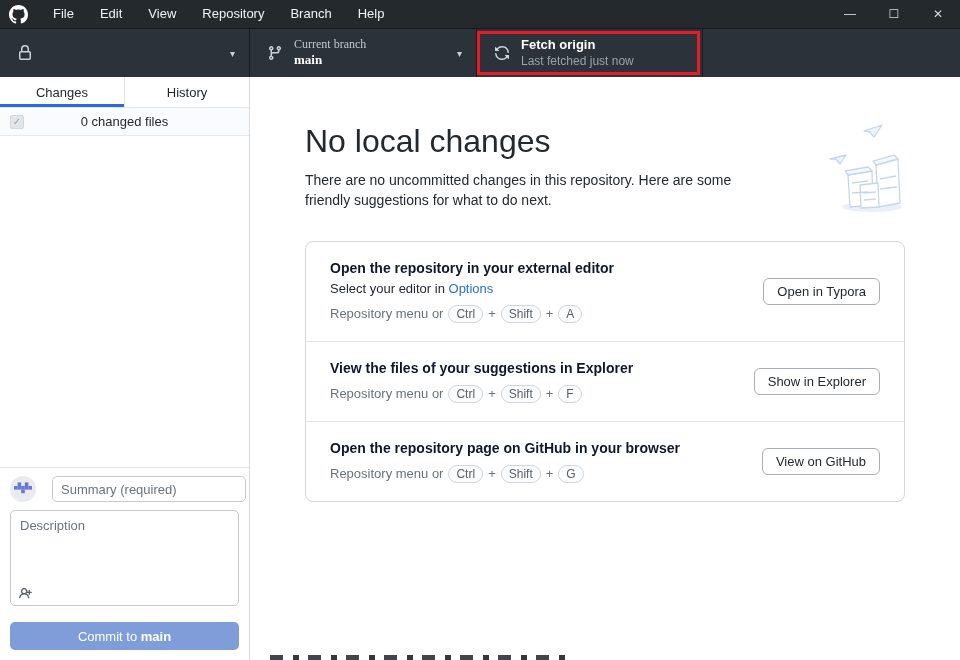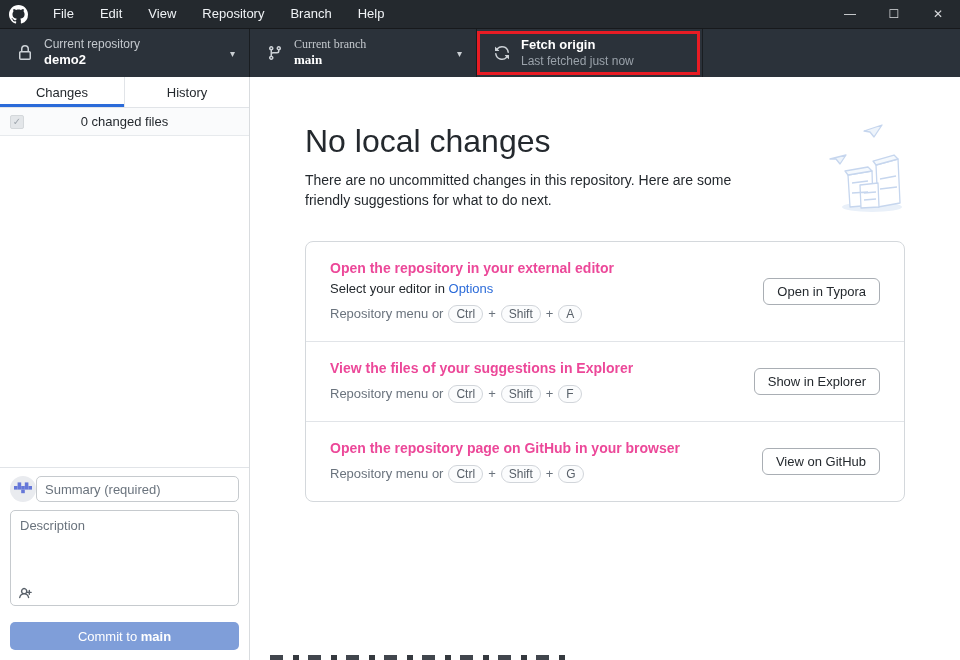--- a/index.html
+++ b/index.html
@@ -36,39 +36,39 @@
   .sidebar { flex:0 0 250px; width:250px; border-right:1px solid #d9dcdf; display:flex; flex-direction:column; background:#fff; }
   .tabs { display:flex; flex:0 0 31px; height:31px; border-bottom:1px solid #e1e4e8; }
   .tab { flex:1; display:flex; align-items:center; justify-content:center; font-size:13px; color:#24292e; cursor:default; }
   .tab.active { box-shadow:inset 0 -3px 0 #2b6bd9; }
   .tab + .tab { border-left:1px solid #e1e4e8; }
   .files-row { flex:0 0 28px; height:28px; background:#fafbfc; border-bottom:1px solid #e7eaed; display:flex; align-items:center; position:relative; font-size:13px; color:#24292e; }
   .checkbox { width:14px; height:14px; background:#e3e6e9; border:1px solid #d4d8db; border-radius:2px; margin-left:10px; color:#9ea6ad; font-size:10px; line-height:12px; text-align:center; }
   .files-label { position:absolute; left:0; right:0; text-align:center; }
   .sidebar-spacer { flex:1; }
   .commit-form { border-top:1px solid #e1e4e8; padding:8px 10px 10px; display:flex; flex-direction:column; }
-  .summary-row { display:flex; align-items:center; gap:0; }
+  .summary-row { display:flex; align-items:center; gap:16px; }
   .avatar { width:26px; height:26px; border-radius:50%; background:#e9ebef; flex:0 0 26px; display:flex; align-items:center; justify-content:center; overflow:hidden; }
   .summary-input { flex:1; height:26px; border:1px solid #c6cace; border-radius:5px; padding:0 8px; font-size:13px; font-family:inherit; color:#24292e; outline:none; }
   .summary-input::placeholder, .desc::placeholder { color:#6a737d; opacity:1; }
   .desc-wrap { position:relative; margin-top:8px; }
   .desc { width:100%; height:96px; border:1px solid #c6cace; border-radius:5px; padding:7px 9px; font-size:13px; font-family:inherit; resize:none; outline:none; color:#24292e; }
   .person-add { position:absolute; left:9px; bottom:9px; color:#586069; display:flex; }
   .commit-btn { margin-top:12px; height:28px; border:none; border-radius:5px; background:#7f9ed9; color:#fff; font-size:13px; font-family:inherit; }
   .commit-btn b { font-weight:bold; }
 
   
   .main { flex:1; position:relative; padding:0 55px; overflow:hidden; background:#fff; }
   .page-title { margin-top:46px; font-size:32px; font-weight:300; color:#24292e; }
   .page-subtitle { margin-top:10px; font-size:14px; color:#24292e; max-width:470px; line-height:1.45; }
   .illustration { position:absolute; top:46px; right:50px; }
   .card { margin-top:30px; border:1px solid #d4d8dc; border-radius:8px; background:#fff; }
   .suggestion { display:flex; align-items:center; justify-content:space-between; padding:18px 24px; }
   .suggestion + .suggestion { border-top:1px solid #e1e4e8; }
-  .sg-title { font-size:14px; font-weight:bold; color:#ec4899; }
+  .sg-title { font-size:14px; font-weight:bold; color:#0f172a; }
   .sg-line { font-size:13px; color:#24292e; margin-top:5px; }
   .sg-link { color:#2b6bd9; cursor:pointer; }
   .sg-shortcut { font-size:13px; color:#6a737d; margin-top:9px; display:flex; align-items:center; gap:5px; }
   kbd { border:1px solid #d1d5da; border-radius:9px; background:#fbfcfd; padding:0 7px; font-size:12px; color:#586069; font-family:inherit; height:18px; line-height:17px; display:inline-block; }
   .sg-btn { border:1px solid #a9aeb4; background:#fff; border-radius:6px; padding:5px 13px; font-size:13px; color:#24292e; white-space:nowrap; font-family:inherit; }
 
   
   .bottom-artifact { position:absolute; left:270px; bottom:0; width:295px; height:5px;
     background:repeating-linear-gradient(90deg,#41464d 0 13px, transparent 13px 23px, #35393f 23px 29px, transparent 29px 38px); }
 </style>
@@ -95,24 +95,20 @@
       <span class="win-btn">✕</span>
     </div>
   </div>
 
   <div class="toolbar">
     <div class="tb-section tb-repo">
       <span class="tb-icon">
         <svg width="16" height="16" viewBox="0 0 16 16" fill="currentColor">
             <path d="M4 4a4 4 0 0 1 8 0v2h.25C13.216 6 14 6.784 14 7.75v5.5A1.75 1.75 0 0 1 12.25 15h-8.5A1.75 1.75 0 0 1 2 13.25v-5.5C2 6.784 2.784 6 3.75 6H4Zm6.5 2V4a2.5 2.5 0 0 0-5 0v2ZM3.75 7.5a.25.25 0 0 0-.25.25v5.5c0 .138.112.25.25.25h8.5a.25.25 0 0 0 .25-.25v-5.5a.25.25 0 0 0-.25-.25Z"></path>
           </svg>
-      </span>
-      <span class="tb-text">
-        <span class="tb-label">Current repository</span>
-        <span class="tb-value">demo2</span>
       </span>
       <span class="tb-chevron">▾</span>
     </div>
     <div class="tb-section tb-branch">
       <span class="tb-icon">
         <svg width="16" height="16" viewBox="0 0 16 16" fill="currentColor">
             <path d="M9.5 3.25a2.25 2.25 0 1 1 3 2.122V6A2.5 2.5 0 0 1 10 8.5H6a1 1 0 0 0-1 1v1.128a2.251 2.251 0 1 1-1.5 0V5.372a2.25 2.25 0 1 1 1.5 0v1.836A2.493 2.493 0 0 1 6 7h4a1 1 0 0 0 1-1v-.628A2.25 2.25 0 0 1 9.5 3.25Zm-6 0a.75.75 0 1 0 1.5 0 .75.75 0 0 0-1.5 0Zm8.25-.75a.75.75 0 1 0 0 1.5.75.75 0 0 0 0-1.5ZM4.25 12a.75.75 0 1 0 0 1.5.75.75 0 0 0 0-1.5Z"></path>
           </svg>
       </span>
       <span class="tb-text">

